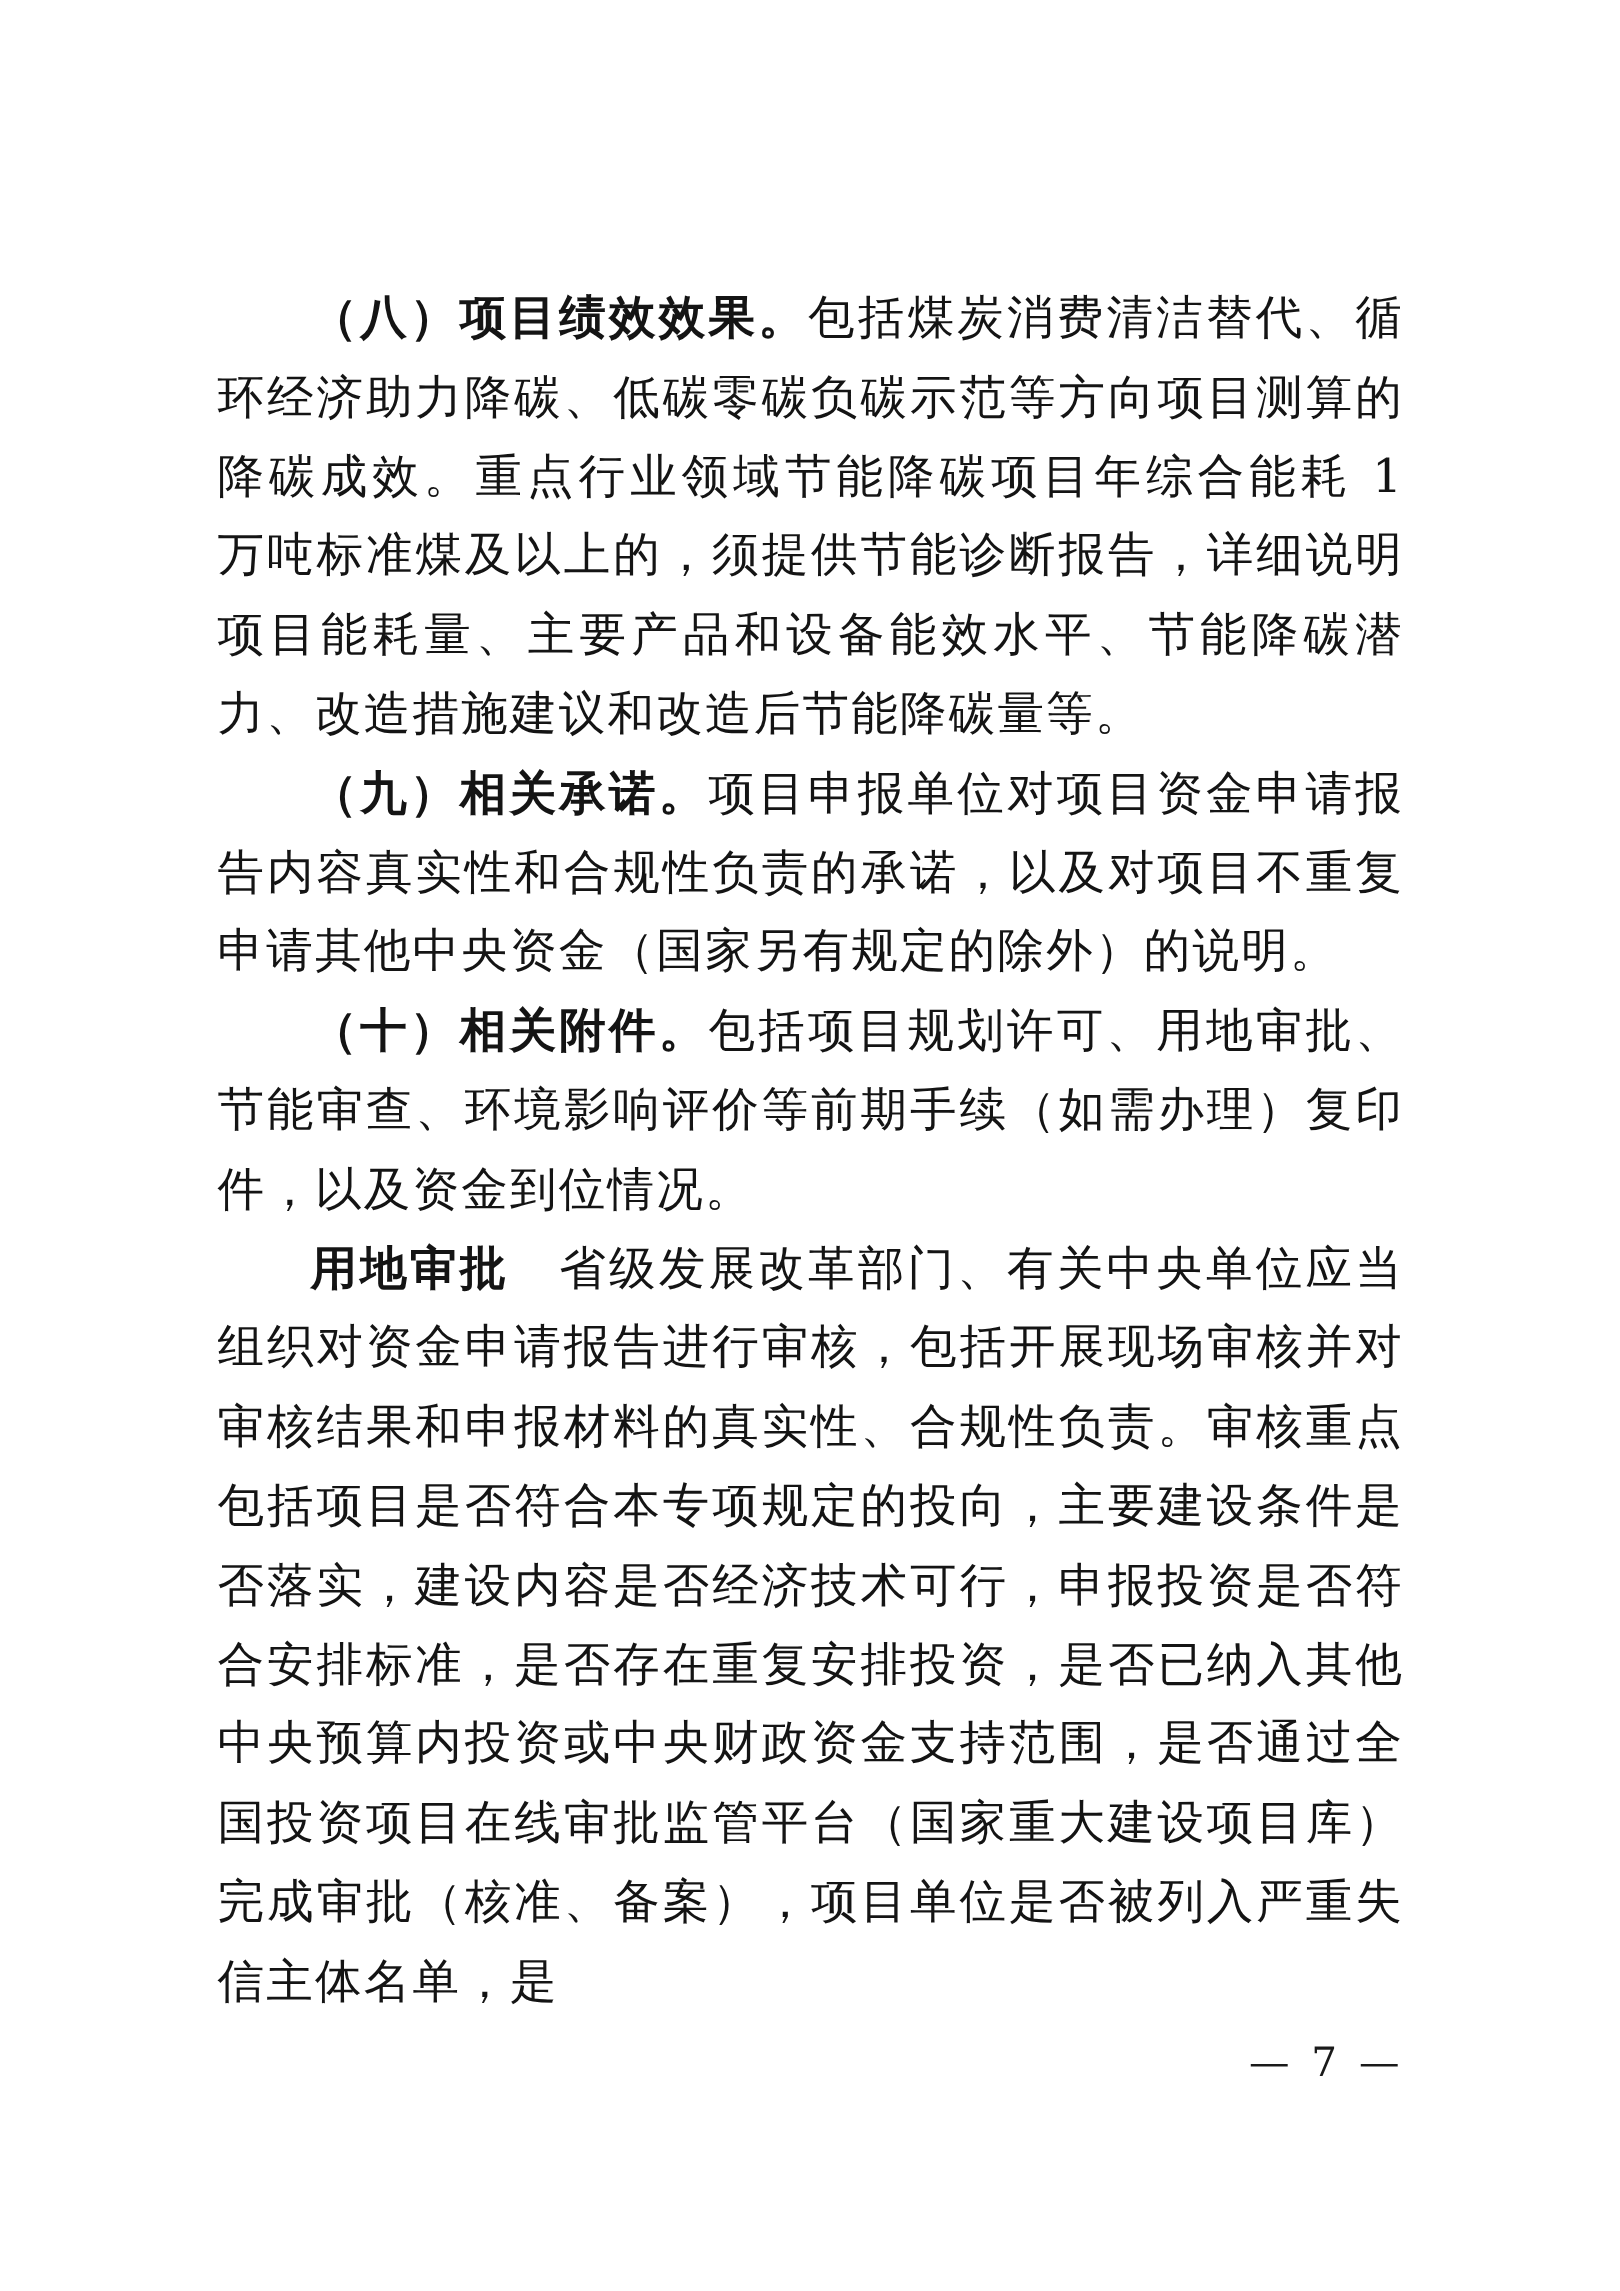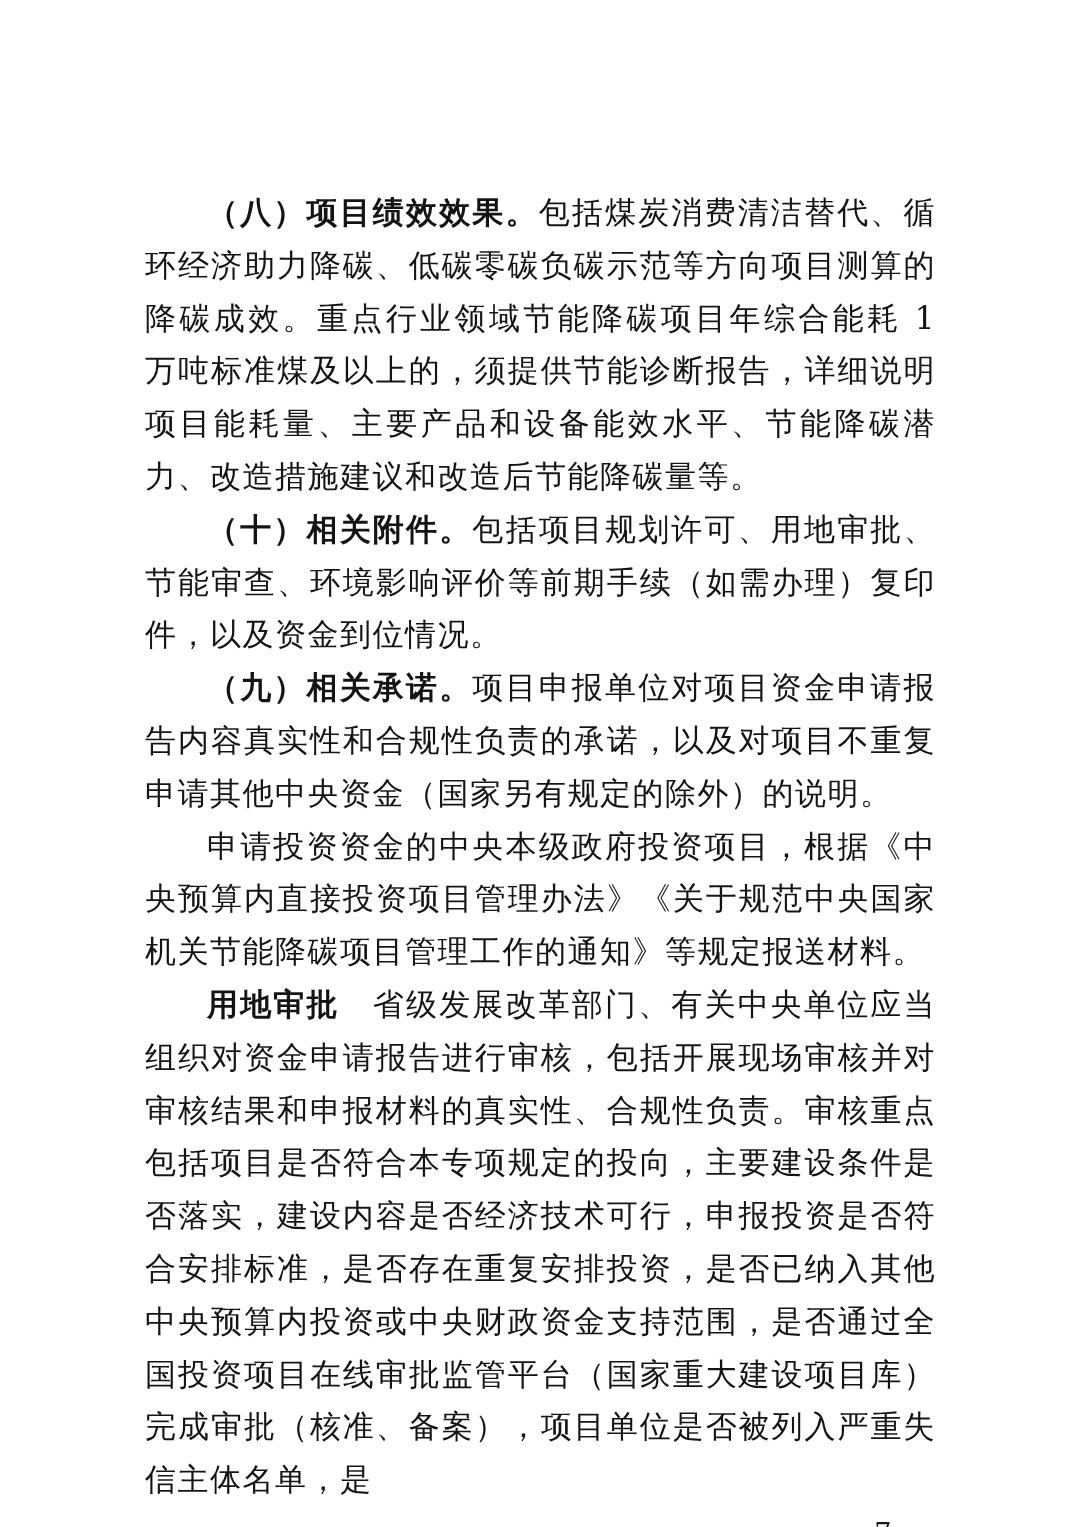--- a/index.html
+++ b/index.html
@@ -42,24 +42,23 @@
   }
 </style>
 </head>
 <body>
 
 <div class="page">
   <div>
 
     <p class="para"><span class="lead">（八）项目绩效效果。</span><span>包括煤炭消费清洁替代、循环经济助力降碳、低碳零碳负碳示范等方向项目测算的降碳成效。重点行业领域节能降碳项目年综合能耗 1 万吨标准煤及以上的，须提供节能诊断报告，详细说明项目能耗量、主要产品和设备能效水平、节能降碳潜力、改造措施建议和改造后节能降碳量等。</span></p>
 
+    <p class="para"><span class="lead">（九）相关承诺。</span><span>项目申报单位对项目资金申请报告内容真实性和合规性负责的承诺，以及对项目不重复申请其他中央资金（国家另有规定的除外）的说明。</span></p>
+
     <p class="para"><span class="lead">（十）相关附件。</span><span>包括项目规划许可、用地审批、节能审查、环境影响评价等前期手续（如需办理）复印件，以及资金到位情况。</span></p>
 
-    <p class="para"><span class="lead">（九）相关承诺。</span><span>项目申报单位对项目资金申请报告内容真实性和合规性负责的承诺，以及对项目不重复申请其他中央资金（国家另有规定的除外）的说明。</span></p>
-
-    <p class="para"><span class="lead"></span><span>申请投资资金的中央本级政府投资项目，根据《中央预算内直接投资项目管理办法》《关于规范中央国家机关节能降碳项目管理工作的通知》等规定报送材料。</span></p>
 
     <p class="para"><span class="lead">用地审批</span><span>　省级发展改革部门、有关中央单位应当组织对资金申请报告进行审核，包括开展现场审核并对审核结果和申报材料的真实性、合规性负责。审核重点包括项目是否符合本专项规定的投向，主要建设条件是否落实，建设内容是否经济技术可行，申报投资是否符合安排标准，是否存在重复安排投资，是否已纳入其他中央预算内投资或中央财政资金支持范围，是否通过全国投资项目在线审批监管平台（国家重大建设项目库）完成审批（核准、备案），项目单位是否被列入严重失信主体名单，是</span></p>
 
     <div class="page-number">— 7 —</div>
 
   </div>
 </div>
 
 </body></html>

